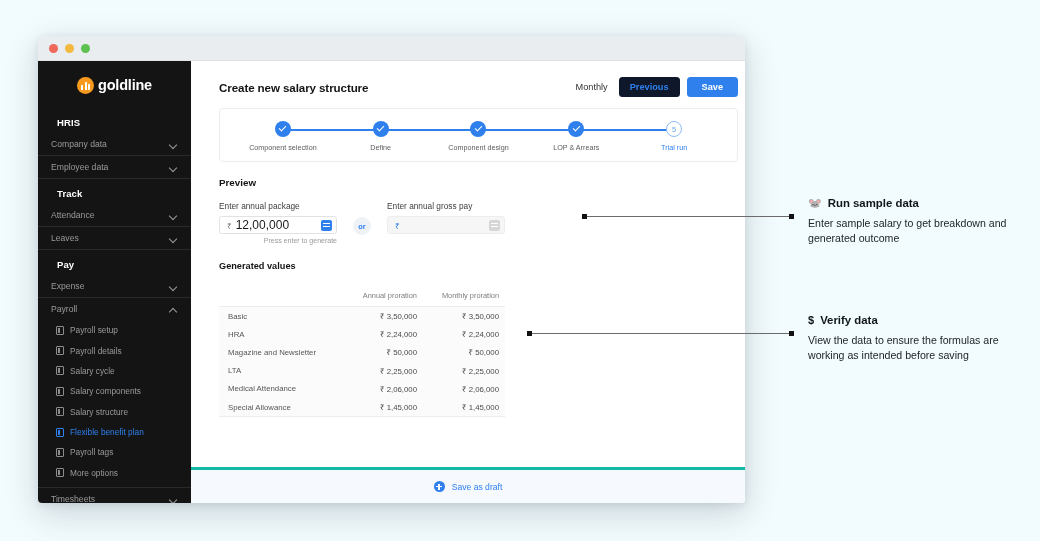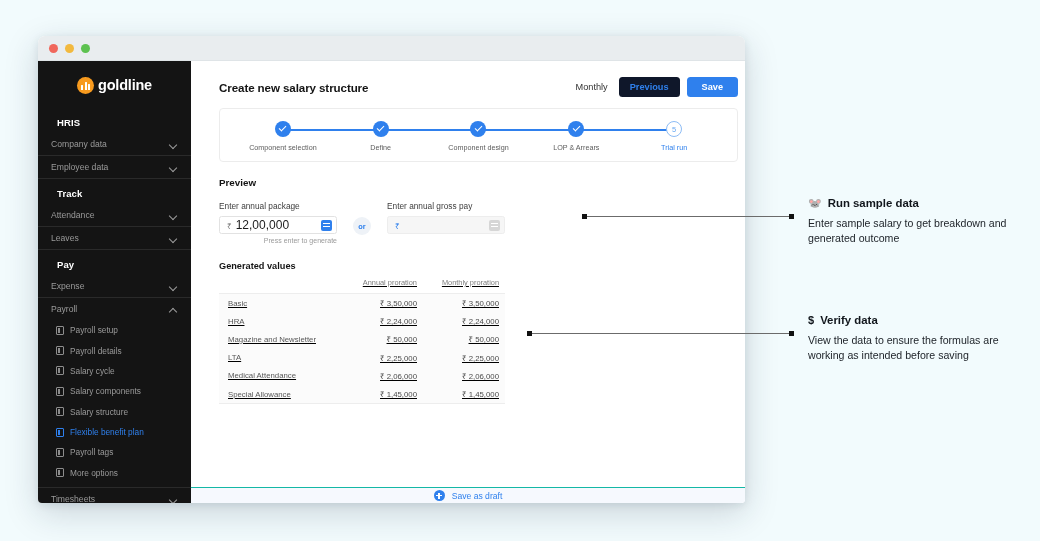--- a/index.html
+++ b/index.html
@@ -159,38 +159,38 @@
   #or-badge {
     width: 18px; height: 18px; border-radius: 50%;
     background: #eef2f7; color: #2f80ed;
     font-size: 7.4px; font-weight: 600;
     display: flex; align-items: center; justify-content: center;
     margin: 16px 16px 0 16px; flex: none;
   }
 
   
   #gen-title { margin-top: 17px; font-size: 9.2px; font-weight: 700; color: #141414; }
-  #gen-table { width: 286px; margin-top: 7px; border-collapse: collapse; text-decoration: underline; }
+  #gen-table { width: 286px; margin-top: 20px; border-collapse: collapse; }
   #gen-table th {
     font-size: 7.4px; font-weight: 400; color: #7c7c7c;
     text-align: right; padding: 0 0 6px 0; border-bottom: 1px solid #ededed;
   }
   #gen-table th.left { text-align: left; }
   #gen-table td {
     font-size: 7.8px; color: #4a4a4a; padding: 4.1px 0;
     text-align: right; background: #fbfbfb;
   }
   #gen-table td.left { text-align: left; padding-left: 9px; color: #565656; }
   #gen-table tr:last-child td { border-bottom: 1px solid #ededed; }
   #gen-table th.col2, #gen-table td.col2 { width: 86px; }
   #gen-table th.col3, #gen-table td.col3 { width: 88px; padding-right: 6px; }
 
   
   #footer {
-    height: 16px; background: #f6f9fe; border-top: 1px solid #14b8a6;
+    height: 36px; background: #f6f9fe; border-top: 3px solid #14b8a6;
     display: flex; align-items: center; justify-content: center; gap: 7px;
   }
   #plus-icon {
     width: 11px; height: 11px; border-radius: 50%; background: #2f80ed; position: relative; flex:none;
   }
   #plus-icon::before, #plus-icon::after {
     content:""; position:absolute; background:#fff;
   }
   #plus-icon::before { left: 2.5px; right: 2.5px; top: 4.8px; height: 1.4px; }
   #plus-icon::after  { top: 2.5px; bottom: 2.5px; left: 4.8px; width: 1.4px; }

